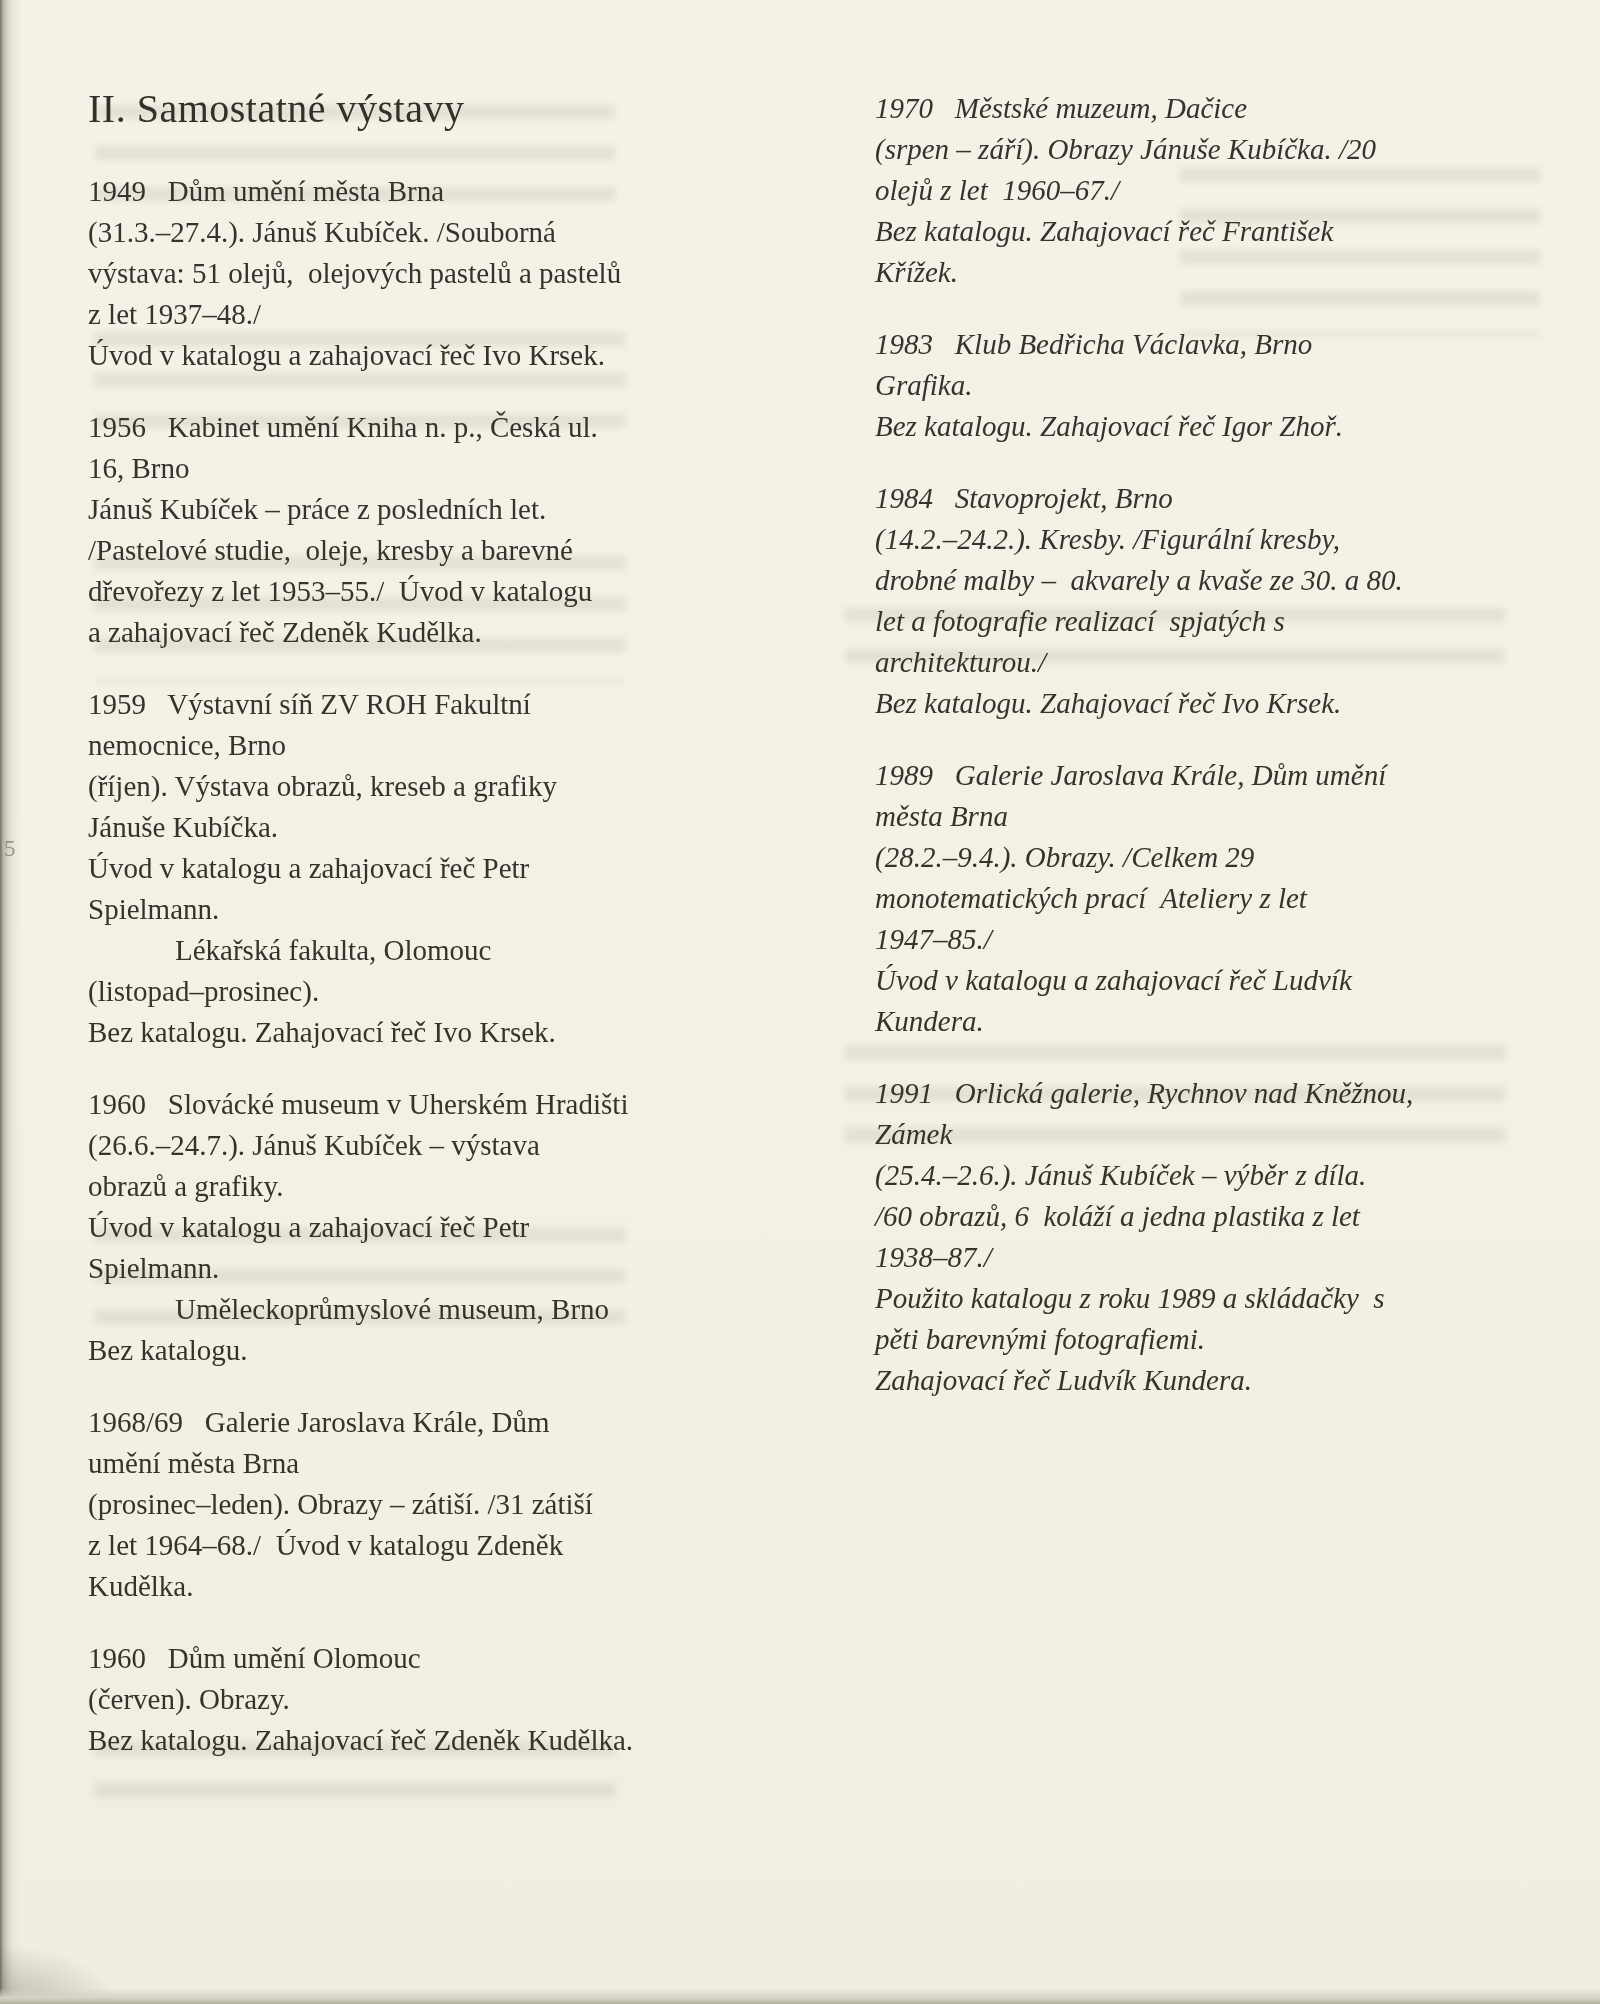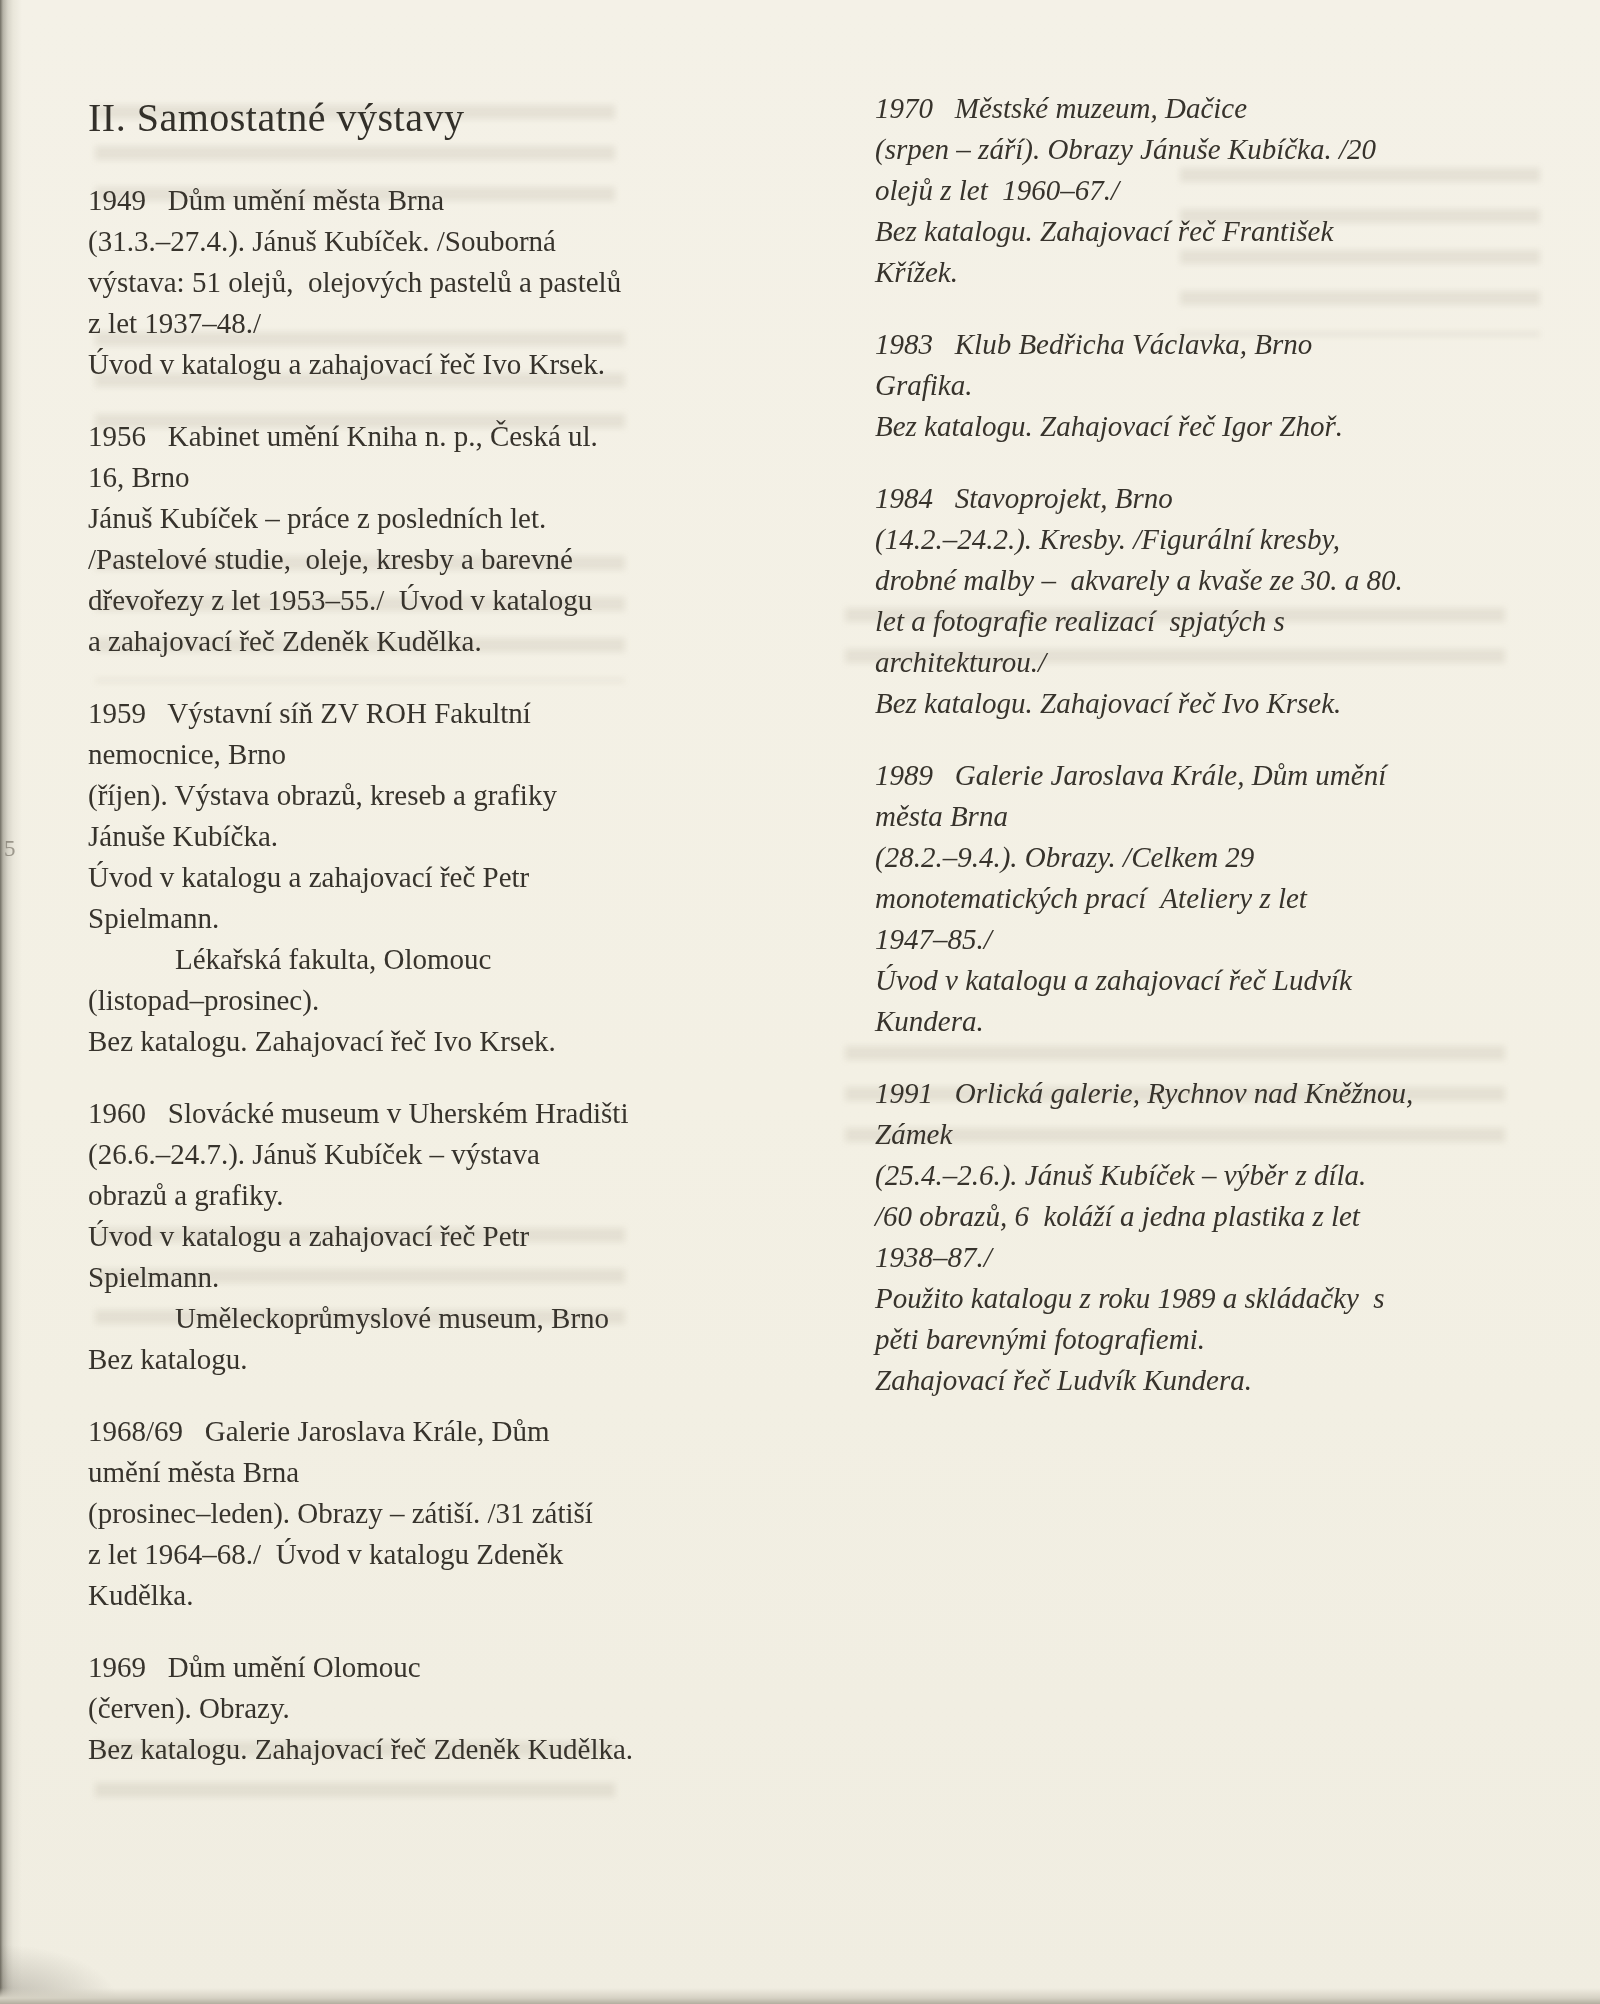--- a/index.html
+++ b/index.html
@@ -25,21 +25,21 @@
   }
   .corner-shade{
     position:absolute;left:0;bottom:0;width:120px;height:60px;
     background:radial-gradient(ellipse at left bottom,rgba(90,86,76,0.35),rgba(90,86,76,0) 70%);
   }
   .col{position:absolute;}
   .col-left{left:88px;top:78px;width:600px;}
   .col-right{left:875px;top:88px;width:730px;font-style:italic;}
   h1{
     font-size:40px;font-weight:normal;letter-spacing:0.5px;
-    margin:16px 0 38px 0;line-height:1.2;color:#33302a;
+    margin:7px 0 38px 0;line-height:1.2;color:#33302a;
   }
   p.entry{
     margin:0 0 31px 0;
     font-size:29px;line-height:41px;
     white-space:pre;
     color:#37332c;
   }
   .margin-mark{
     position:absolute;left:4px;top:836px;
     font-size:23px;color:rgba(95,90,78,0.55);
@@ -106,21 +106,21 @@
 obrazů a grafiky.
 Úvod v katalogu a zahajovací řeč Petr
 Spielmann.
             Uměleckoprůmyslové museum, Brno
 Bez katalogu.</p>
     <p class="entry">1968/69   Galerie Jaroslava Krále, Dům
 umění města Brna
 (prosinec–leden). Obrazy – zátiší. /31 zátiší
 z let 1964–68./  Úvod v katalogu Zdeněk
 Kudělka.</p>
-    <p class="entry">1969   Dům umění Olomouc
+    <p class="entry">1960   Dům umění Olomouc
 (červen). Obrazy.
 Bez katalogu. Zahajovací řeč Zdeněk Kudělka.</p>
   </div>
 
   <div class="col col-right">
     <p class="entry">1970   Městské muzeum, Dačice
 (srpen – září). Obrazy Jánuše Kubíčka. /20
 olejů z let  1960–67./
 Bez katalogu. Zahajovací řeč František
 Křížek.</p>

